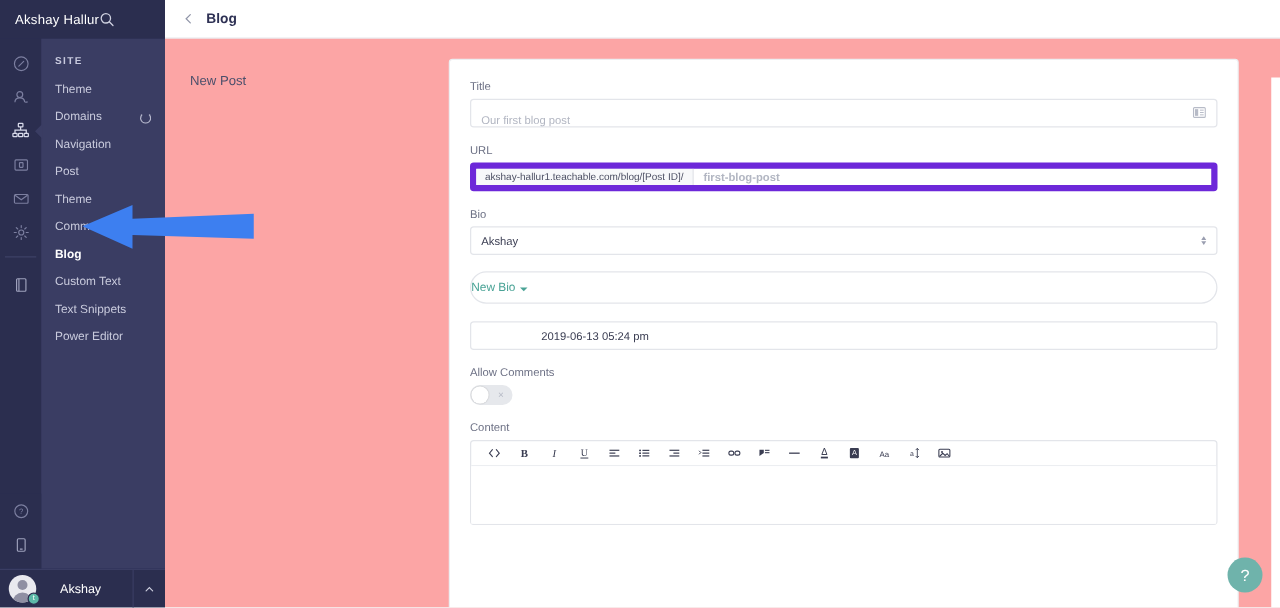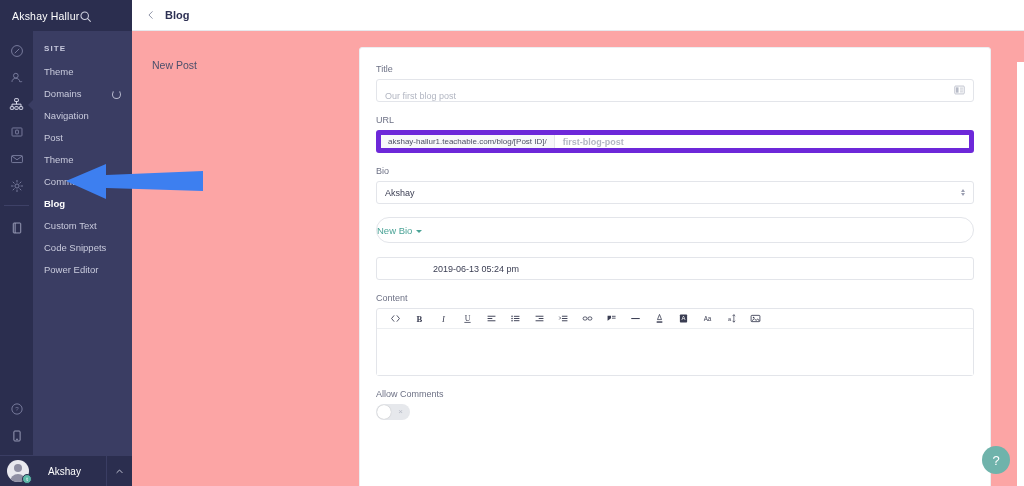--- a/index.html
+++ b/index.html
@@ -248,21 +248,21 @@
         <div class="sm-item">
           <span>Comments</span>
         </div>
         <div class="sm-item active">
           <span>Blog</span>
         </div>
         <div class="sm-item">
           <span>Custom Text</span>
         </div>
         <div class="sm-item">
-          <span>Code Snippets</span>
+          <span>Text Snippets</span>
         </div>
         <div class="sm-item">
           <span>Power Editor</span>
         </div>
       </div>
     </div>
 
     <div class="rail-bottom">
       <div class="rail-ico">
         <svg width="14" height="14" viewBox="0 0 18 18">
@@ -352,20 +352,28 @@
           <span class="pill-chev"></span>
         </div>
 
         <div class="field">
           <div class="input">
             <span class="val">2019-06-13 05:24 pm</span>
           </div>
         </div>
 
         <div class="field">
+          <label class="flabel">Allow Comments</label>
+          <div class="toggle">
+            <span class="knob"></span>
+            <span class="x">×</span>
+          </div>
+        </div>
+
+        <div class="field">
           <label class="flabel">Content</label>
           <div class="editor">
             <div class="ed-toolbar">
               <span class="tb-btn">
                   <svg width="11" height="11" viewBox="0 0 14 14">
                     <path d="M5 3.4L2 7l3 3.6M9 3.4L12 7l-3 3.6" fill="none" stroke="#3a3d52" stroke-width="1.1" stroke-linecap="round"></path>
                   </svg>
                 </span>
               <span class="tb-btn">
                   <svg width="11" height="11" viewBox="0 0 14 14">
@@ -461,28 +469,20 @@
                     <rect x="1.4" y="3" width="11.2" height="8" rx="1" fill="none" stroke="#3a3d52" stroke-width="1.1"></rect>
                     <circle cx="4.6" cy="5.8" r="1" fill="#3a3d52"></circle>
                     <path d="M2.2 10.2l3.2-3 2.4 2.2 2-1.8 2.2 2.6" fill="none" stroke="#3a3d52" stroke-width="1.1"></path>
                   </svg>
                 </span>
             </div>
             <div class="ed-body"></div>
           </div>
         </div>
 
-        <div class="field">
-          <label class="flabel">Allow Comments</label>
-          <div class="toggle">
-            <span class="knob"></span>
-            <span class="x">×</span>
-          </div>
-        </div>
-
       </div>
 
       <div class="scroll-strip"></div>
       <div class="help-fab">?</div>
     </div>
   </div>
 
   <svg class="arrow-layer" viewBox="0 0 1024 486">
     <path d="M66 181 L106 164 L106 175 L203 171 L203 191 L106 188 L106 199 Z" fill="#3d7ff0"></path>
   </svg>

